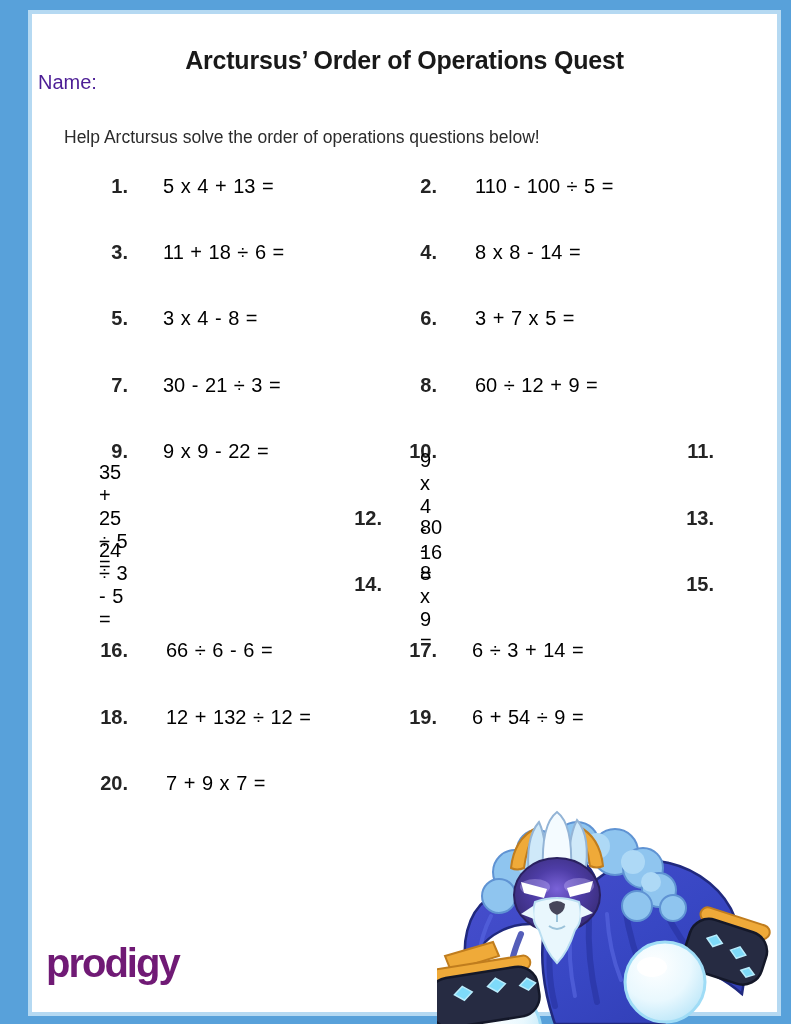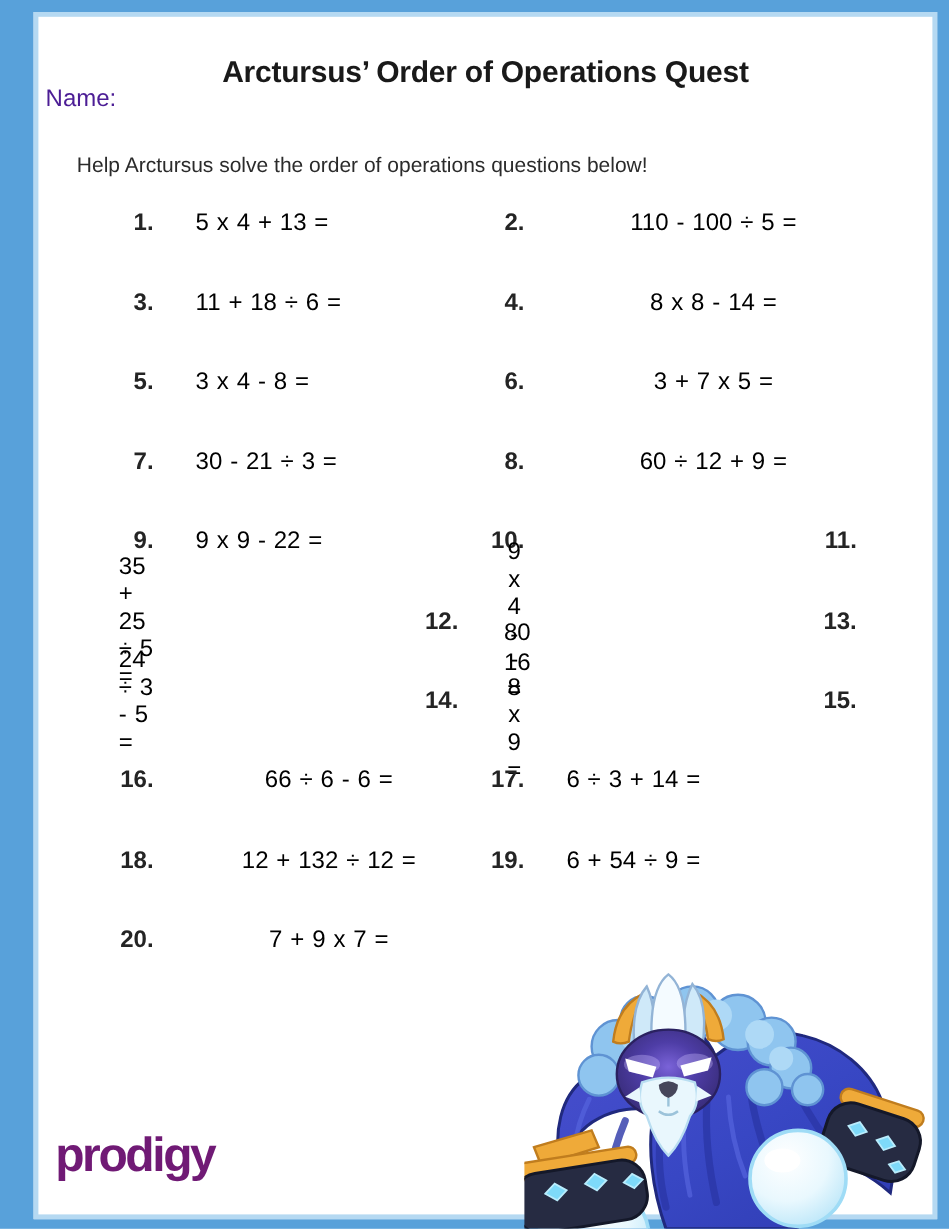--- a/index.html
+++ b/index.html
@@ -58,21 +58,21 @@
     font-weight:700;
     color:#242424;
     text-align:right;
   }
   .qexpr {
     font-size:20px;
     color:#000000;
     word-spacing:1px;
   }
   .qexpr.c1 { padding-left:35px; }
-  .qexpr.c2 { padding-left:38px;text-align:center; }
+  .qexpr.c2 { padding-left:38px; }
   .logo {
     position:absolute;
     left:46px; top:941px;
     font-size:40px;
     font-weight:800;
     letter-spacing:-2px;
     color:#701a75;
     z-index:2;
   }
   .char {

